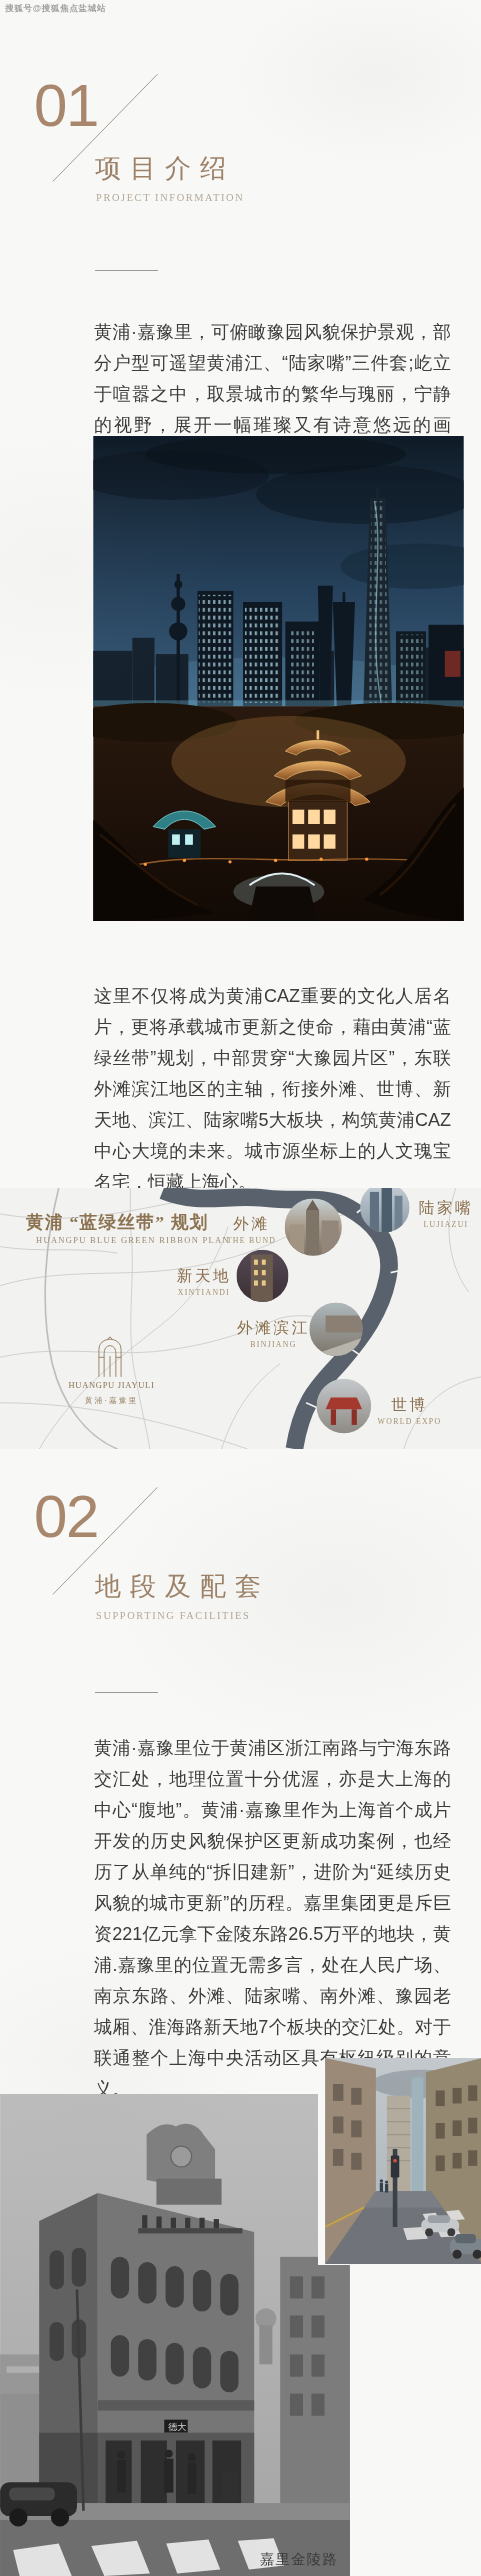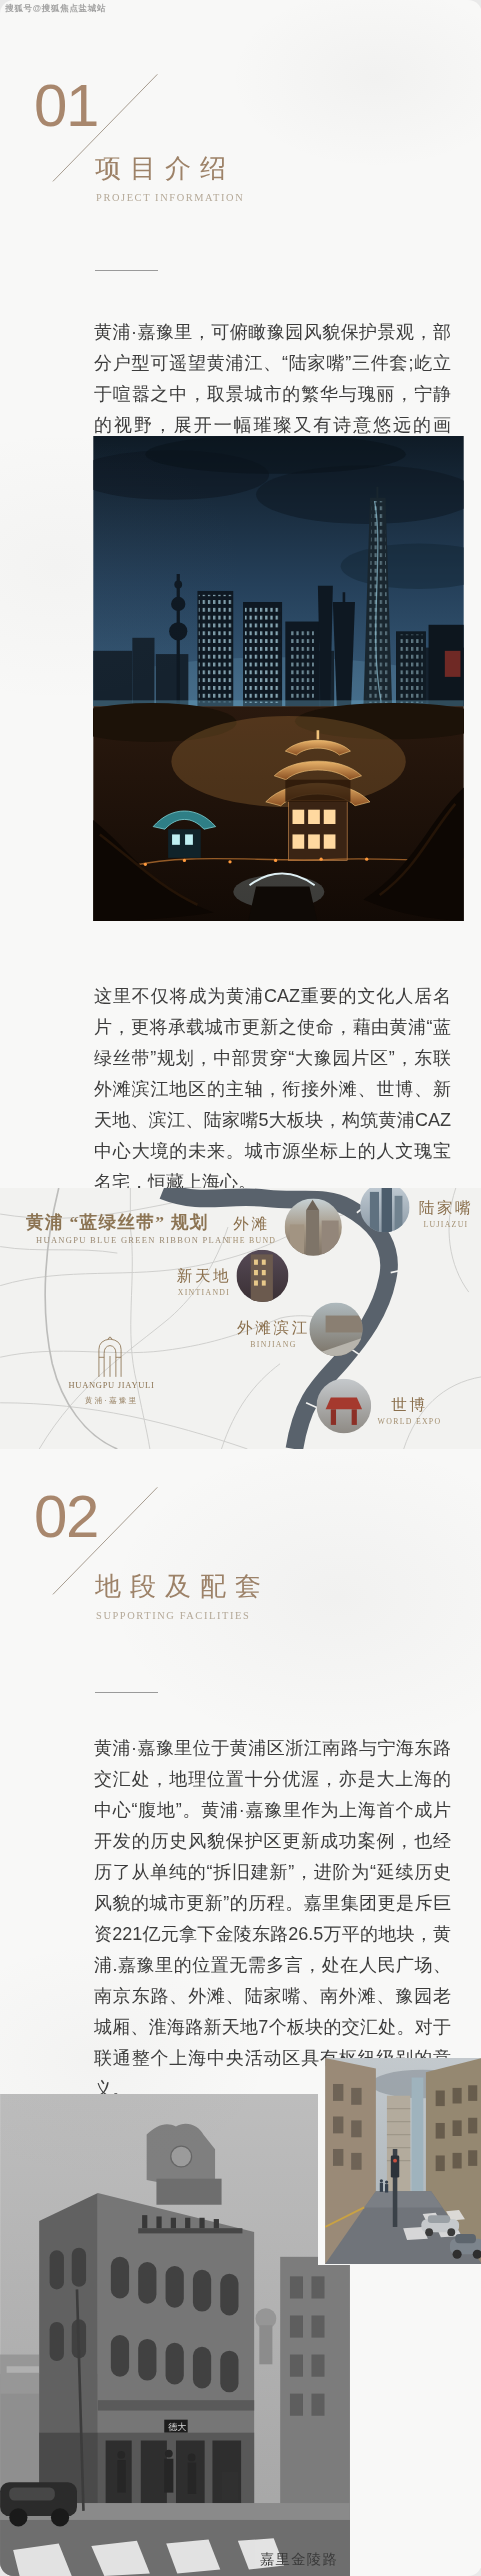--- a/index.html
+++ b/index.html
@@ -1,17 +1,17 @@
 <!DOCTYPE html>
 <html style="font-size:10.4px"><head>
 <meta charset="utf-8">
 <style>
   html,body{margin:0;padding:0;background:#e9e9e9;}
   .page{position:relative;width:482px;height:2576px;overflow:hidden;background:#f8f8f7;
-    font-family:"Liberation Sans",sans-serif;border-radius:14px;}
+    font-family:"Liberation Sans",sans-serif;}
   .page::before{content:"";position:absolute;inset:0;pointer-events:none;
     background-image:
       radial-gradient(208px 130px at 78% 3%, rgba(120,120,118,.05), transparent 70%),
       radial-gradient(273px 195px at 12% 22%, rgba(120,120,118,.04), transparent 70%),
       radial-gradient(326px 221px at 70% 62%, rgba(110,110,108,.05), transparent 70%),
       radial-gradient(247px 169px at 20% 80%, rgba(110,110,108,.04), transparent 70%);
     z-index:5;}
   .abs{position:absolute;}
   .watermark{left:5.2px;top:2.6px;font-size:8.5px;font-weight:bold;color:#a2a2a2;letter-spacing:0.7px;z-index:6;}
   .sec-num{font-size:60px;font-weight:200;color:#a8876d;line-height:1;letter-spacing:-1.3px;}

